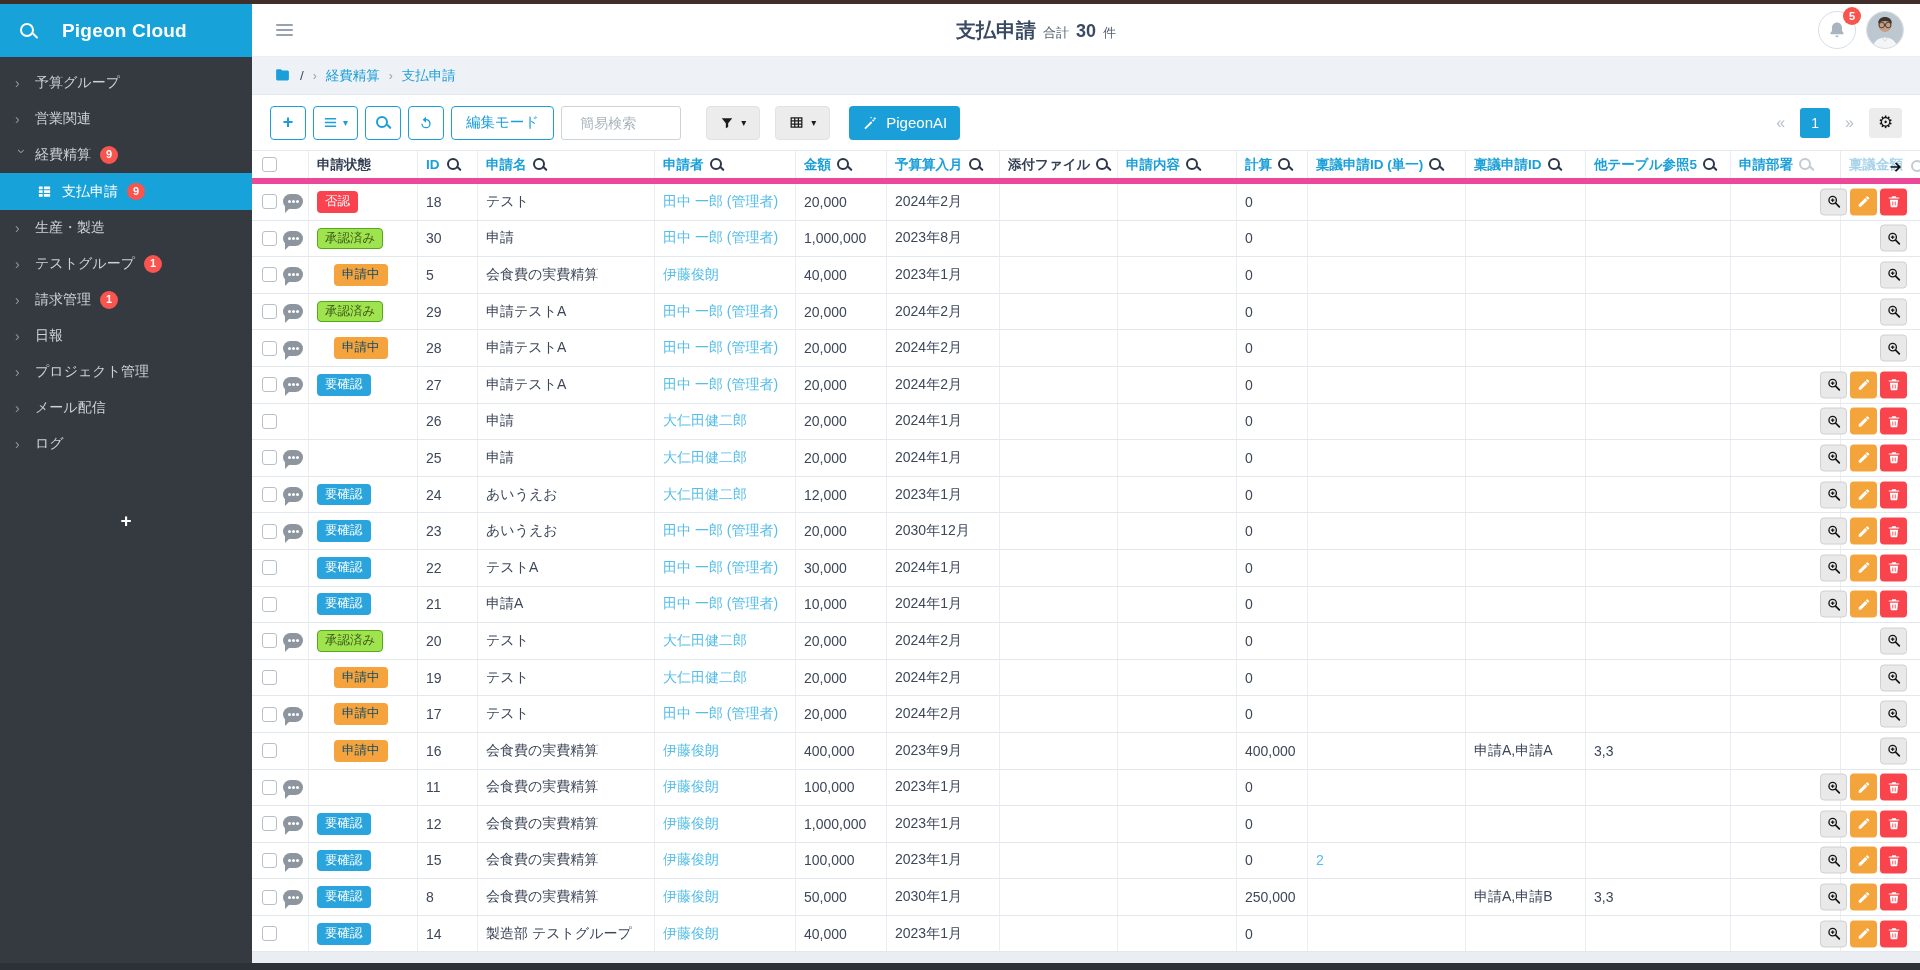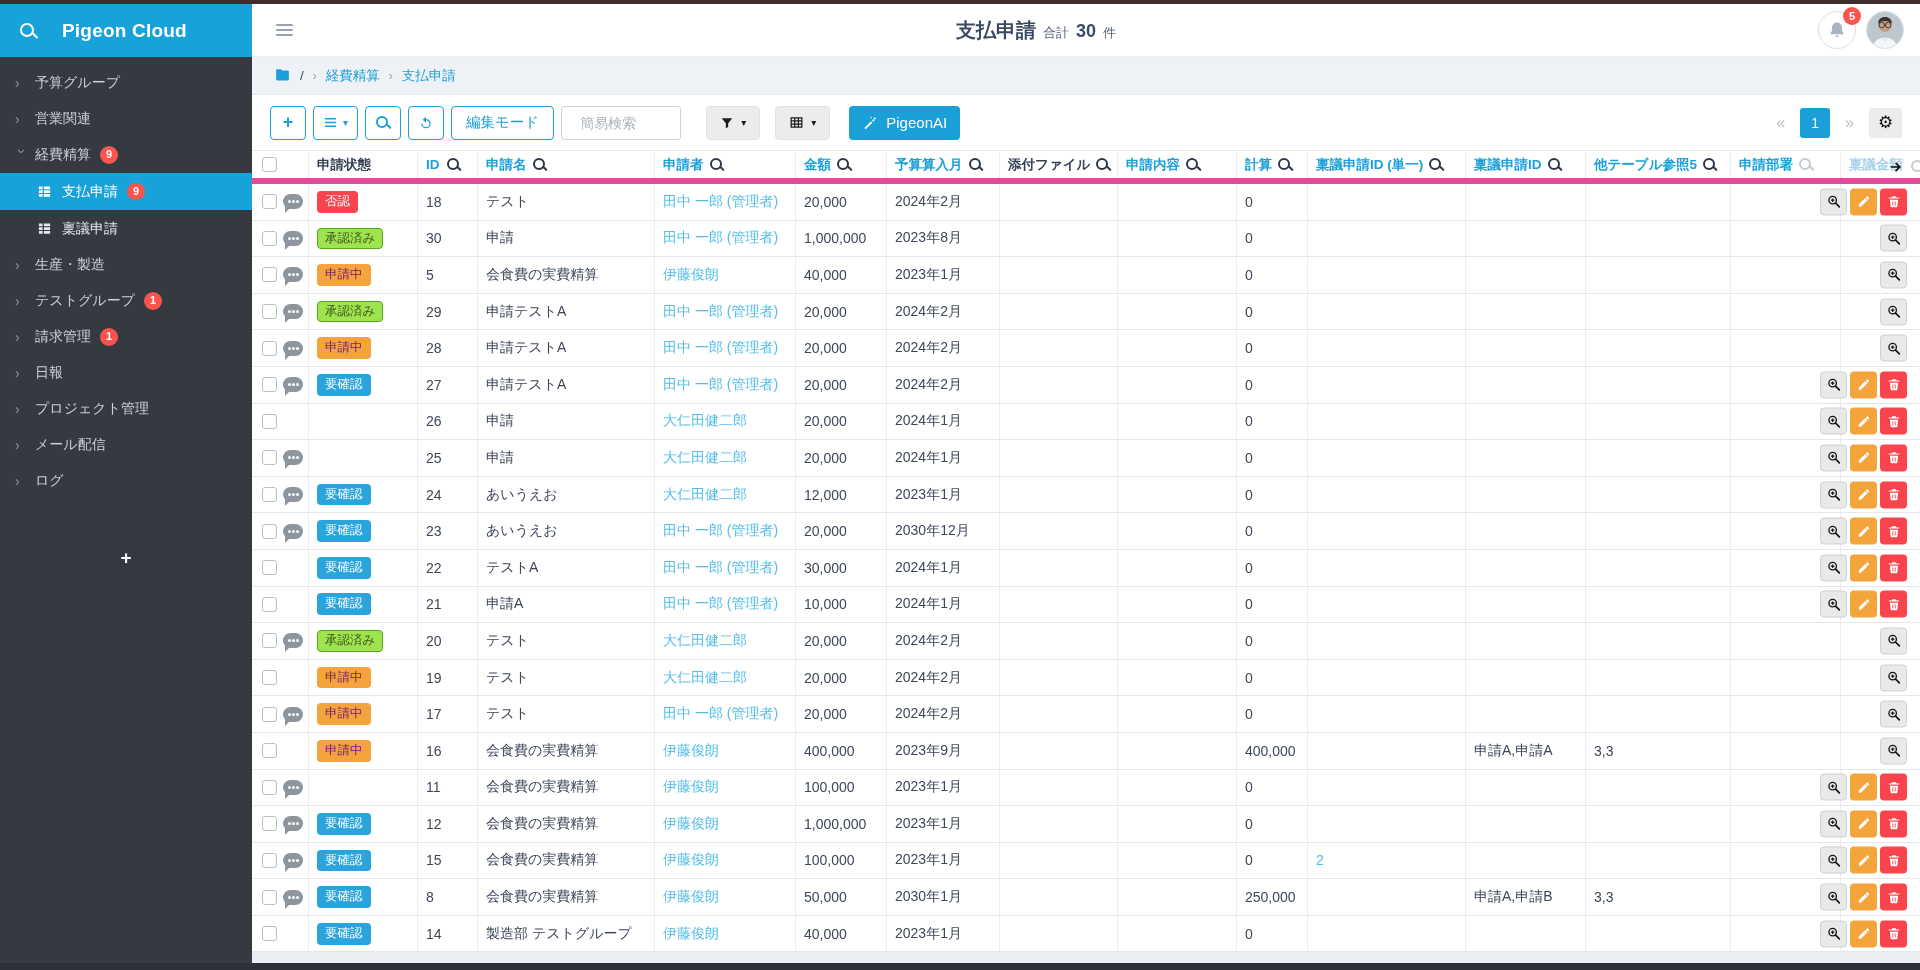--- a/index.html
+++ b/index.html
@@ -77,21 +77,21 @@
 
   input[type=checkbox] { appearance:none; -webkit-appearance:none; width:15px; height:15px; border:1px solid #b7bfc8; border-radius:3px; background:#fff; cursor:pointer; flex:none; }
 
   .bubble { position:relative; width:20px; height:15px; background:#8d959e; border-radius:8px; flex:none; cursor:pointer; }
   .bubble i { position:absolute; left:5px; top:6px; width:3px; height:3px; border-radius:50%; background:#fff; box-shadow:4px 0 0 #fff, 8px 0 0 #fff; }
   .bubble::after { content:""; position:absolute; left:2px; bottom:-4px; width:0; height:0; border:4px solid transparent; border-top-color:#8d959e; border-left-color:#8d959e; }
 
   .st { font-size:12.5px; border-radius:4px; padding:4px 8px; line-height:1.1; white-space:nowrap; }
   .st-rejected { background:#f9434e; color:#fff; }
   .st-approved { background:#9fe44f; color:#3a5418; border:1px solid #54a81c; padding:3px 7px; }
-  .st-pending  { background:#f5a43d; color:#701a75; }
+  .st-pending  { background:#f5a43d; color:#0c4a6e;margin-left:17px; }
   .st-review   { background:#2aa4dc; color:#fff; }
 
   .actions { position:absolute; right:13px; top:50%; transform:translateY(-50%); display:flex; gap:3px; z-index:5; }
   .act { width:27px; height:27px; border-radius:4px; display:flex; align-items:center; justify-content:center; cursor:pointer; }
   .act-view { background:#e9e9e9; border:1px solid #d0d0d0; color:#161616; }
   .act-edit { background:#f3a43b; color:#fff; }
   .act-del  { background:#f9444d; color:#fff; }
 
   
   .mag { position:relative; display:inline-block; width:14px; height:14px; flex:none; color:#2b3648; cursor:pointer; }
@@ -132,28 +132,20 @@
           <span class="badge-red">9</span>
         </div>
         <div class="nav-child active">
           <span class="li-icon">
             <svg viewBox="0 0 24 24" width="15" height="15">
               <path fill="currentColor" d="M3 4h6v4.5H3zM11 4h10v4.5H11zM3 10h6v4.5H3zM11 10h10v4.5H11zM3 16h6v4.5H3zM11 16h10v4.5H11z"></path>
             </svg>
           </span>
           <span>支払申請</span>
           <span class="badge-red">9</span>
-        </div>
-        <div class="nav-child">
-          <span class="li-icon">
-            <svg viewBox="0 0 24 24" width="15" height="15">
-              <path fill="currentColor" d="M3 4h6v4.5H3zM11 4h10v4.5H11zM3 10h6v4.5H3zM11 10h10v4.5H11zM3 16h6v4.5H3zM11 16h10v4.5H11z"></path>
-            </svg>
-          </span>
-          <span>稟議申請</span>
         </div>
         <div class="nav-parent">
           <span class="nav-chev">›</span>
           <span>生産・製造</span>
         </div>
         <div class="nav-parent">
           <span class="nav-chev">›</span>
           <span>テストグループ</span>
           <span class="badge-red">1</span>
         </div>

